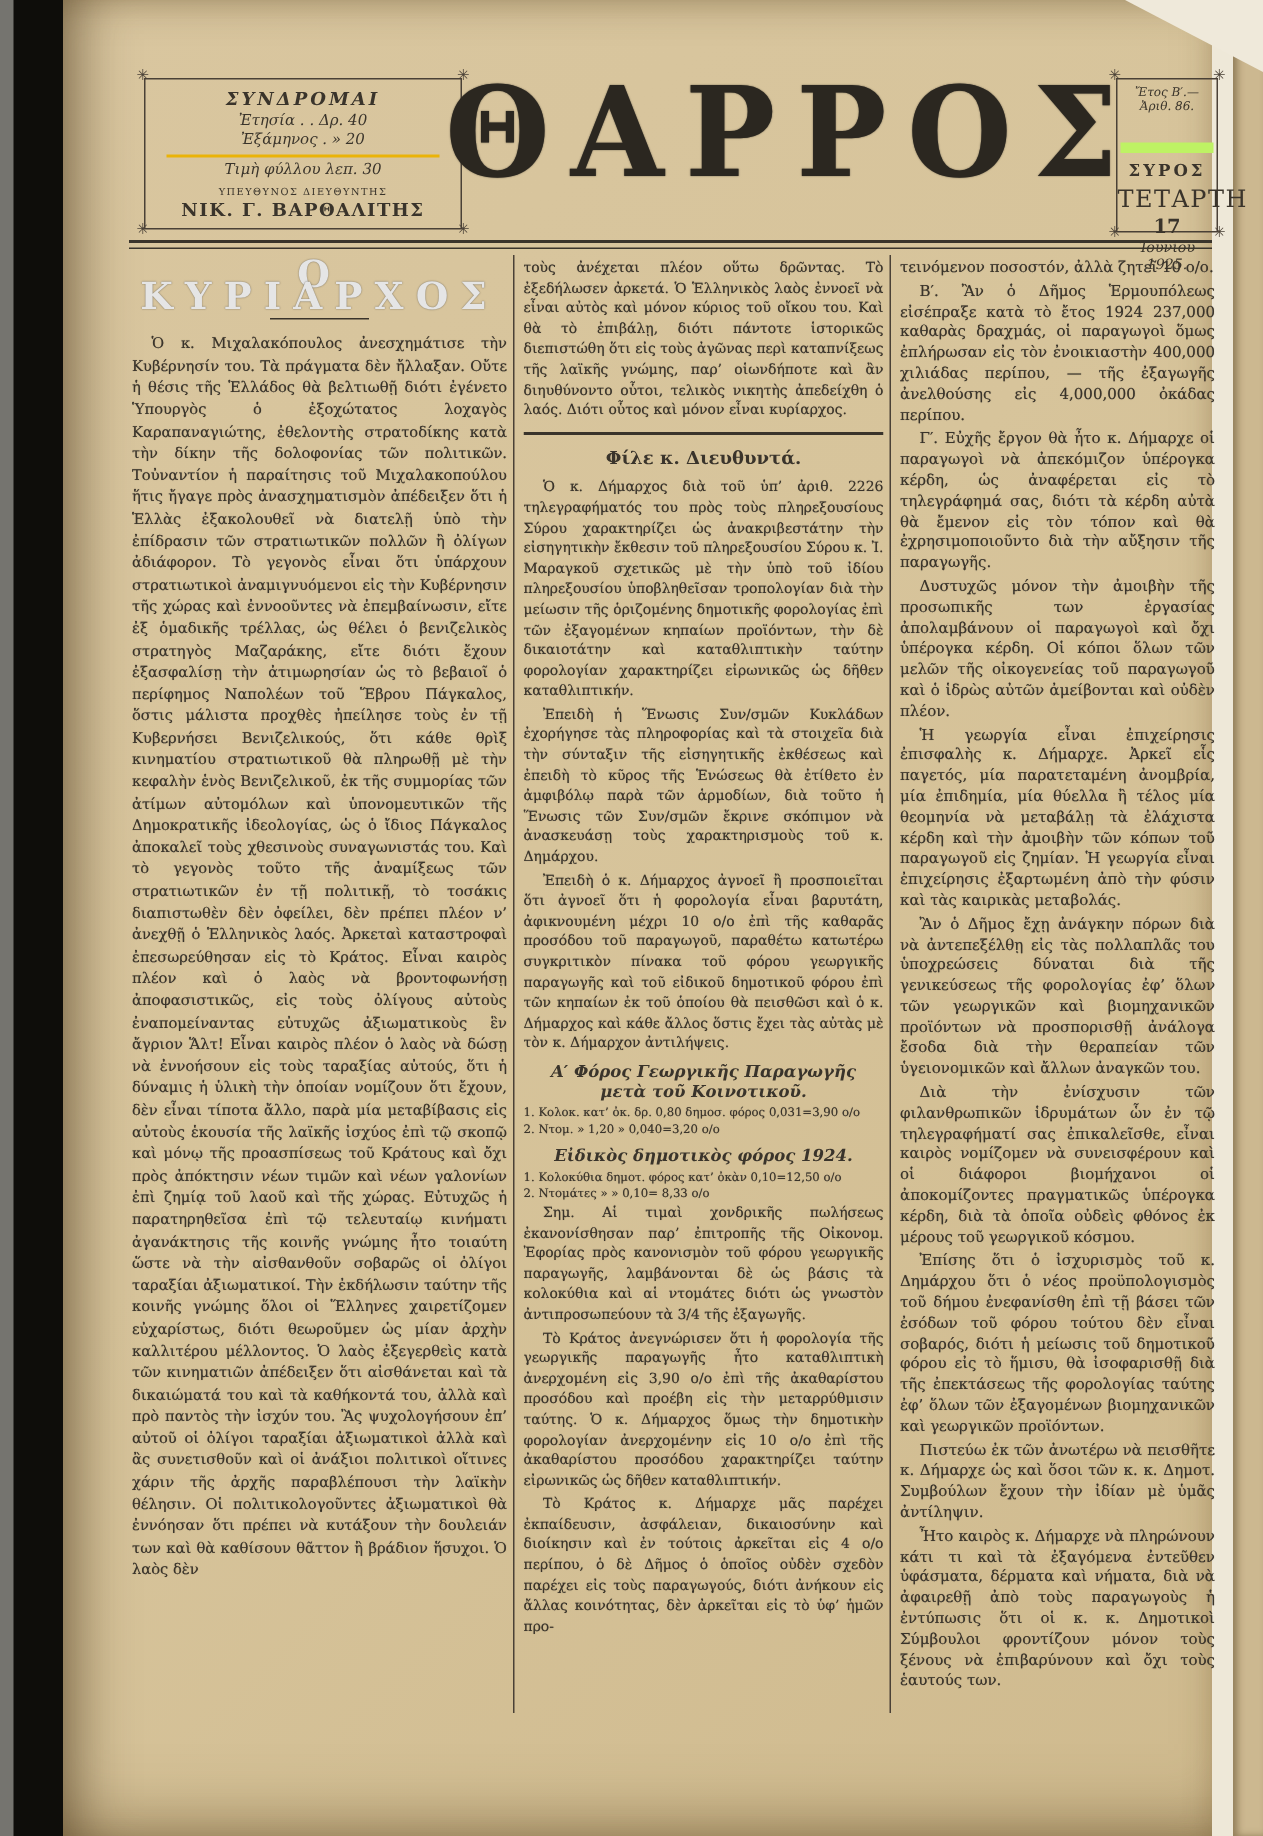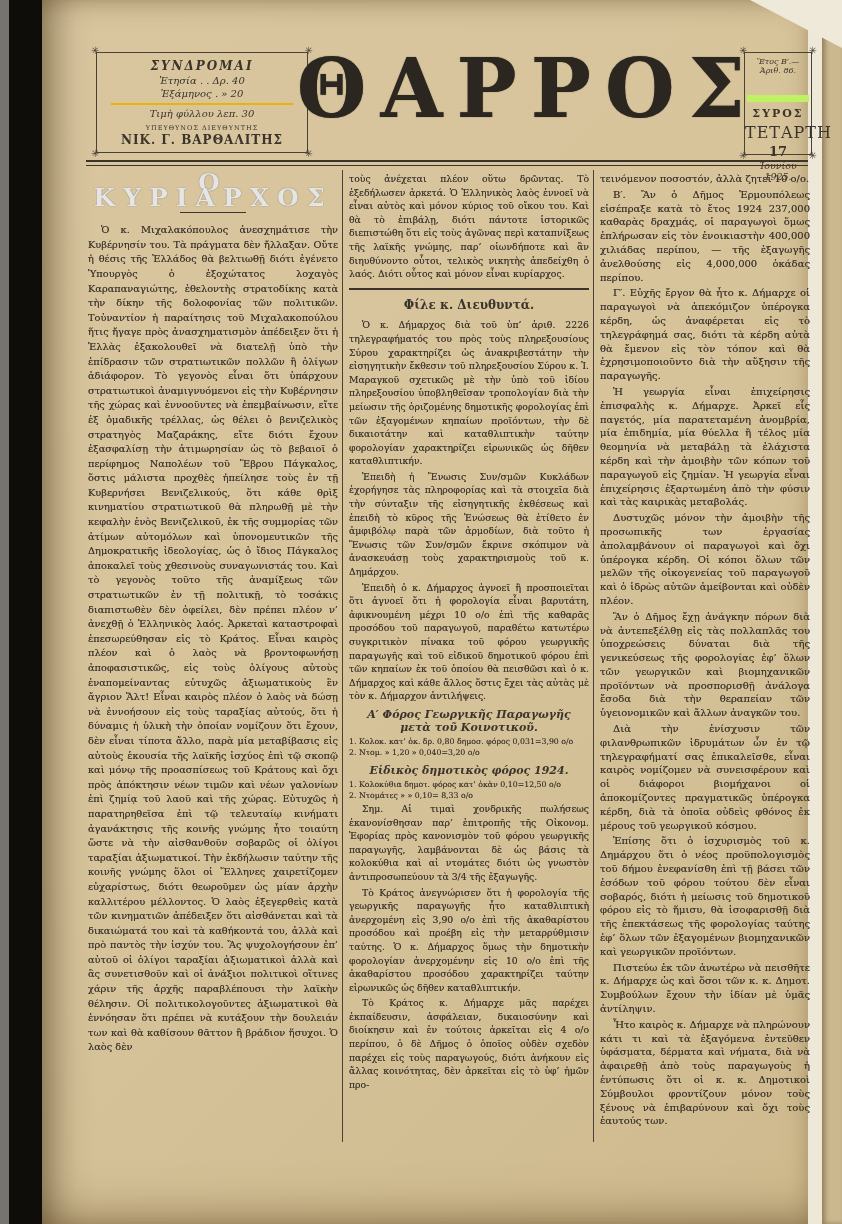--- a/index.html
+++ b/index.html
@@ -143,22 +143,22 @@
       </div>
   </div>
 
   <div class="vrule" id="vrule2"></div>
 
   <div class="col" id="col3">
     <div class="cont">
         <p class="par">τεινόμενον ποσοστόν, ἀλλὰ ζητεῖ 10 ο/ο.</p>
         <p class="par">Β′. Ἂν ὁ Δῆμος Ἑρμουπόλεως εἰσέπραξε κατὰ τὸ ἔτος 1924 237,000 καθαρὰς δραχμάς, οἱ παραγωγοὶ ὅμως ἐπλήρωσαν εἰς τὸν ἐνοικιαστὴν 400,000 χιλιάδας περίπου, — τῆς ἐξαγωγῆς ἀνελθούσης εἰς 4,000,000 ὀκάδας περίπου.</p>
         <p class="par">Γ′. Εὐχῆς ἔργον θὰ ἦτο κ. Δήμαρχε οἱ παραγωγοὶ νὰ ἀπεκόμιζον ὑπέρογκα κέρδη, ὡς ἀναφέρεται εἰς τὸ τηλεγράφημά σας, διότι τὰ κέρδη αὐτὰ θὰ ἔμενον εἰς τὸν τόπον καὶ θὰ ἐχρησιμοποιοῦντο διὰ τὴν αὔξησιν τῆς παραγωγῆς.</p>
+        <p class="par">Δυστυχῶς μόνον τὴν ἀμοιβὴν τῆς προσωπικῆς των ἐργασίας ἀπολαμβάνουν οἱ παραγωγοὶ καὶ ὄχι ὑπέρογκα κέρδη. Οἱ κόποι ὅλων τῶν μελῶν τῆς οἰκογενείας τοῦ παραγωγοῦ καὶ ὁ ἱδρὼς αὐτῶν ἀμείβονται καὶ οὐδὲν πλέον.</p>
         <p class="par">Ἡ γεωργία εἶναι ἐπιχείρησις ἐπισφαλὴς κ. Δήμαρχε. Ἀρκεῖ εἷς παγετός, μία παρατεταμένη ἀνομβρία, μία ἐπιδημία, μία θύελλα ἢ τέλος μία θεομηνία νὰ μεταβάλῃ τὰ ἐλάχιστα κέρδη καὶ τὴν ἀμοιβὴν τῶν κόπων τοῦ παραγωγοῦ εἰς ζημίαν. Ἡ γεωργία εἶναι ἐπιχείρησις ἐξαρτωμένη ἀπὸ τὴν φύσιν καὶ τὰς καιρικὰς μεταβολάς.</p>
-        <p class="par">Δυστυχῶς μόνον τὴν ἀμοιβὴν τῆς προσωπικῆς των ἐργασίας ἀπολαμβάνουν οἱ παραγωγοὶ καὶ ὄχι ὑπέρογκα κέρδη. Οἱ κόποι ὅλων τῶν μελῶν τῆς οἰκογενείας τοῦ παραγωγοῦ καὶ ὁ ἱδρὼς αὐτῶν ἀμείβονται καὶ οὐδὲν πλέον.</p>
         <p class="par">Ἂν ὁ Δῆμος ἔχῃ ἀνάγκην πόρων διὰ νὰ ἀντεπεξέλθῃ εἰς τὰς πολλαπλᾶς του ὑποχρεώσεις δύναται διὰ τῆς γενικεύσεως τῆς φορολογίας ἐφ’ ὅλων τῶν γεωργικῶν καὶ βιομηχανικῶν προϊόντων νὰ προσπορισθῇ ἀνάλογα ἔσοδα διὰ τὴν θεραπείαν τῶν ὑγειονομικῶν καὶ ἄλλων ἀναγκῶν του.</p>
         <p class="par">Διὰ τὴν ἐνίσχυσιν τῶν φιλανθρωπικῶν ἱδρυμάτων ὧν ἐν τῷ τηλεγραφήματί σας ἐπικαλεῖσθε, εἶναι καιρὸς νομίζομεν νὰ συνεισφέρουν καὶ οἱ διάφοροι βιομήχανοι οἱ ἀποκομίζοντες πραγματικῶς ὑπέρογκα κέρδη, διὰ τὰ ὁποῖα οὐδεὶς φθόνος ἐκ μέρους τοῦ γεωργικοῦ κόσμου.</p>
         <p class="par">Ἐπίσης ὅτι ὁ ἰσχυρισμὸς τοῦ κ. Δημάρχου ὅτι ὁ νέος προϋπολογισμὸς τοῦ δήμου ἐνεφανίσθη ἐπὶ τῇ βάσει τῶν ἐσόδων τοῦ φόρου τούτου δὲν εἶναι σοβαρός, διότι ἡ μείωσις τοῦ δημοτικοῦ φόρου εἰς τὸ ἥμισυ, θὰ ἰσοφαρισθῇ διὰ τῆς ἐπεκτάσεως τῆς φορολογίας ταύτης ἐφ’ ὅλων τῶν ἐξαγομένων βιομηχανικῶν καὶ γεωργικῶν προϊόντων.</p>
         <p class="par">Πιστεύω ἐκ τῶν ἀνωτέρω νὰ πεισθῆτε κ. Δήμαρχε ὡς καὶ ὅσοι τῶν κ. κ. Δημοτ. Συμβούλων ἔχουν τὴν ἰδίαν μὲ ὑμᾶς ἀντίληψιν.</p>
         <p class="par">Ἦτο καιρὸς κ. Δήμαρχε νὰ πληρώνουν κάτι τι καὶ τὰ ἐξαγόμενα ἐντεῦθεν ὑφάσματα, δέρματα καὶ νήματα, διὰ νὰ ἀφαιρεθῇ ἀπὸ τοὺς παραγωγοὺς ἡ ἐντύπωσις ὅτι οἱ κ. κ. Δημοτικοὶ Σύμβουλοι φροντίζουν μόνον τοὺς ξένους νὰ ἐπιβαρύνουν καὶ ὄχι τοὺς ἑαυτούς των.</p>
       </div>
 
   </div>
 </div>
 

